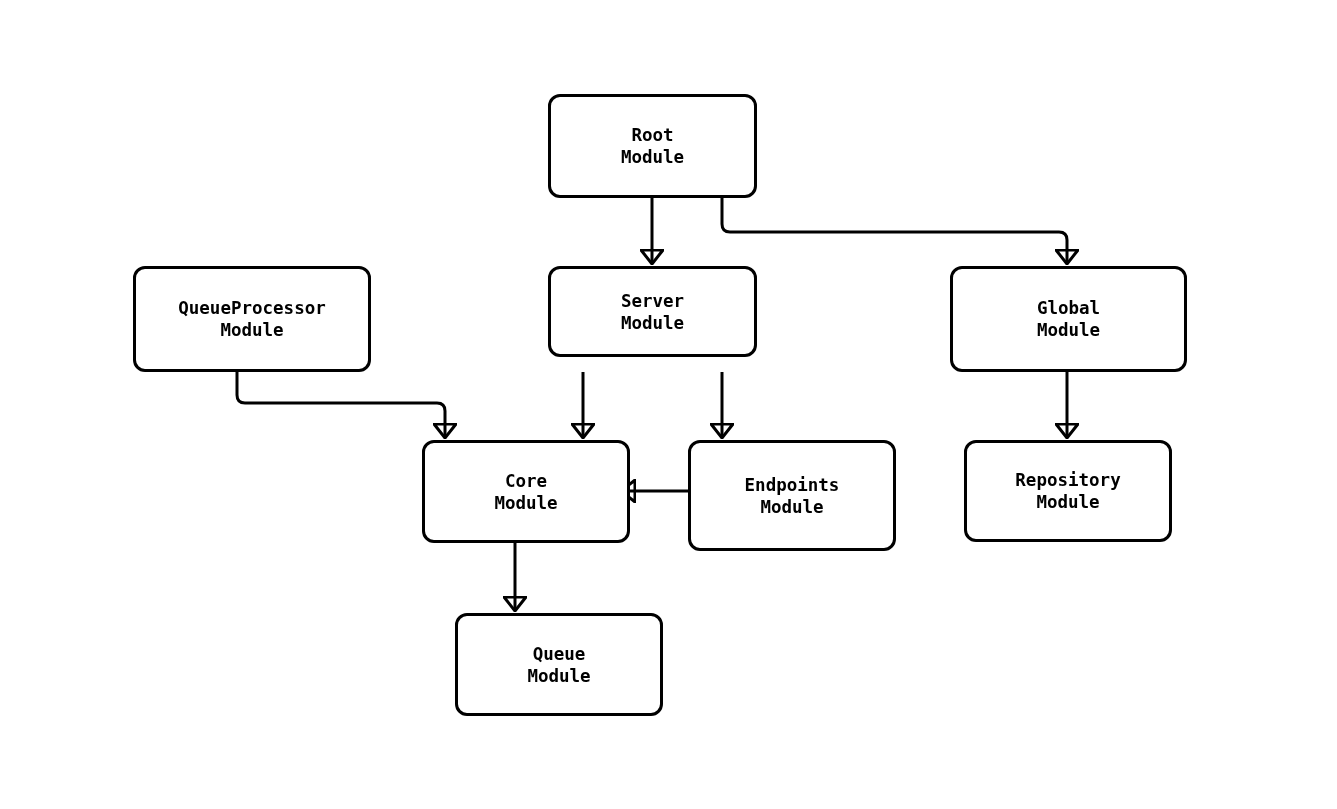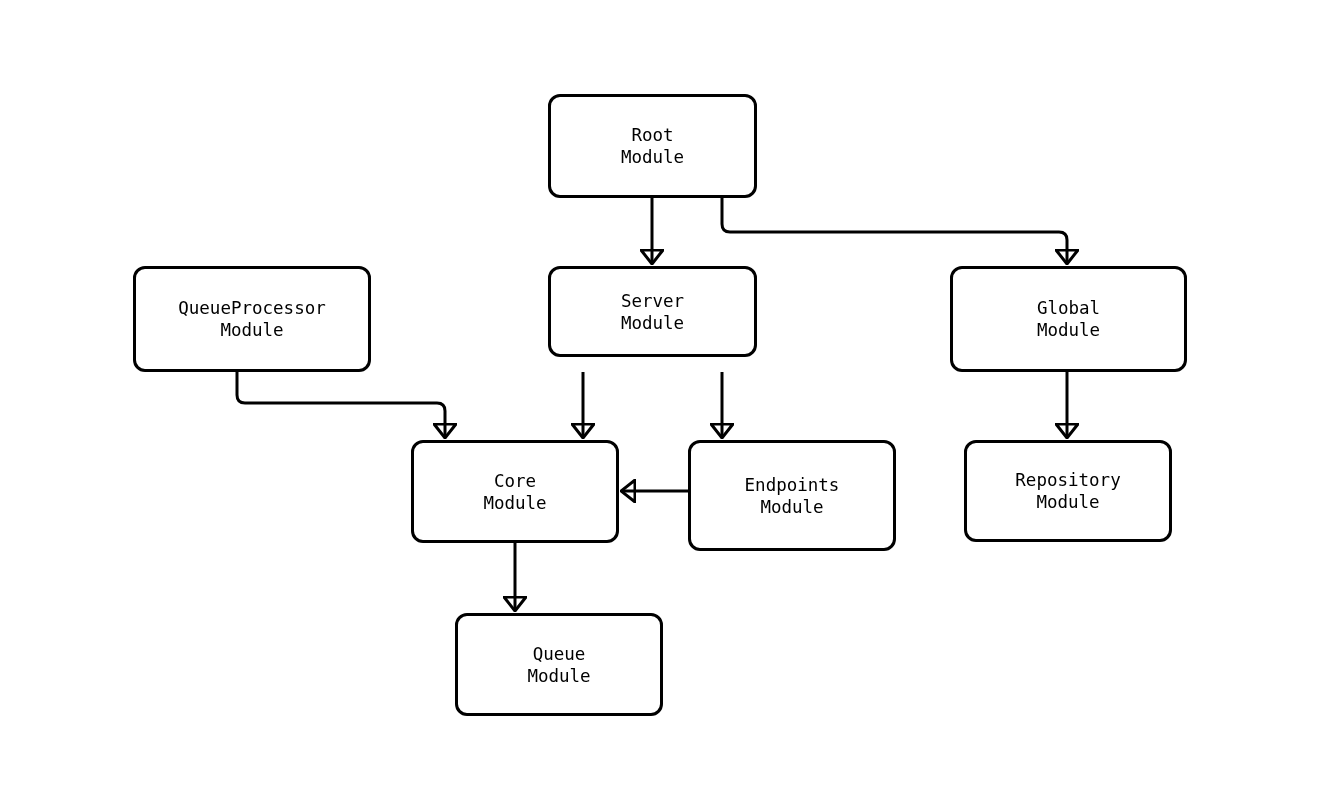--- a/index.html
+++ b/index.html
@@ -33,21 +33,21 @@
     background: #ffffff;
     border: 3px solid #000000;
     border-radius: 12px;
     display: flex;
     align-items: center;
     justify-content: center;
     text-align: center;
   }
   .node-label {
     white-space: pre-line;
-    font-weight: normal;
+    font-weight: bold;
     font-size: 17.5px;
     line-height: 22px;
     color: #000000;
     letter-spacing: 0px;
   }
 </style>
 </head>
 <body>
 
 <div class="canvas">
@@ -81,21 +81,21 @@
   <div class="node" style="left:548px; top:266px; width:209px; height:91px;">
     <span class="node-label">Server
 Module</span>
   </div>
 
   <div class="node" style="left:950px; top:266px; width:237px; height:106px;">
     <span class="node-label">Global
 Module</span>
   </div>
 
-  <div class="node" style="left:411px; top:440px; width:208px; height:103px;justify-content:center;">
+  <div class="node" style="left:422px; top:440px; width:208px; height:103px;justify-content:center;">
     <span class="node-label">Core
 Module</span>
   </div>
 
   <div class="node" style="left:688px; top:440px; width:208px; height:111px;">
     <span class="node-label">Endpoints
 Module</span>
   </div>
 
   <div class="node" style="left:964px; top:440px; width:208px; height:102px;">

